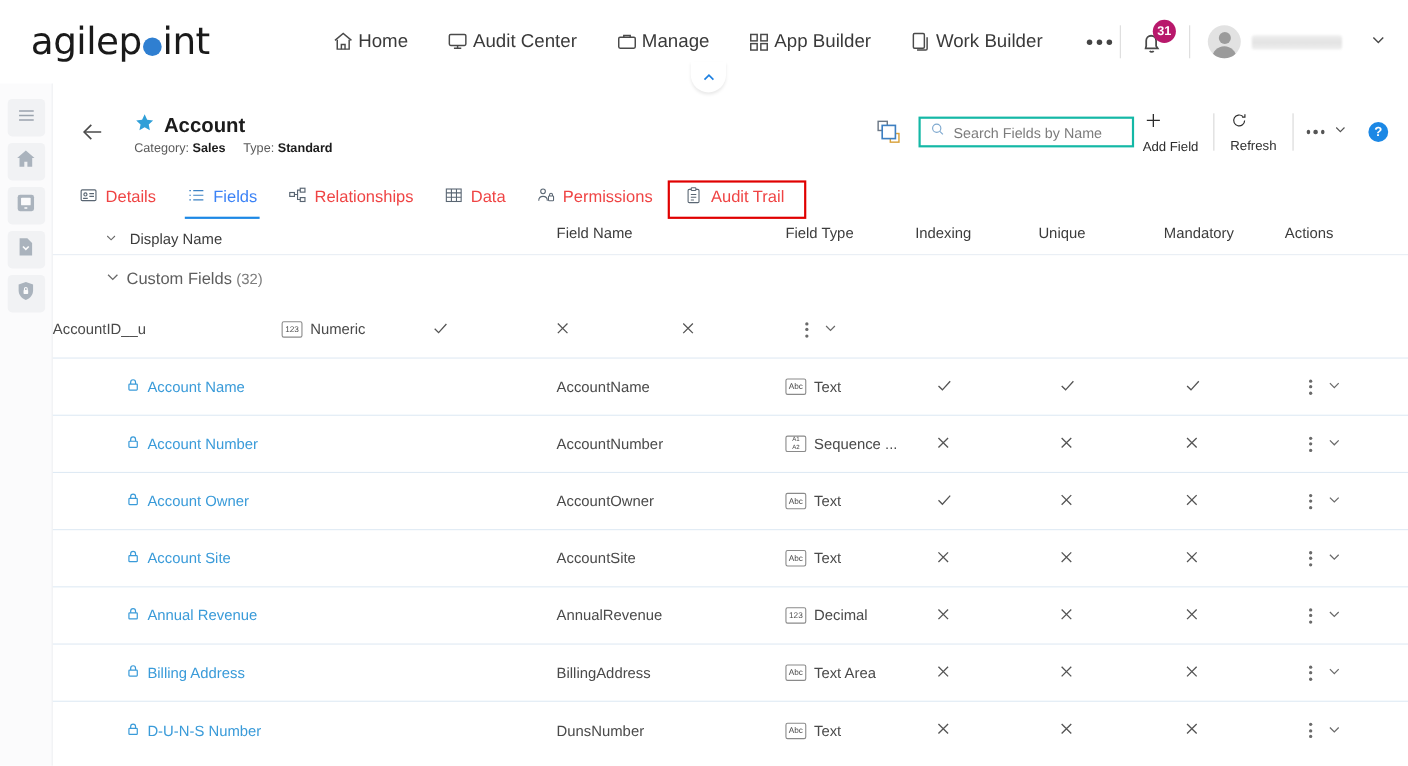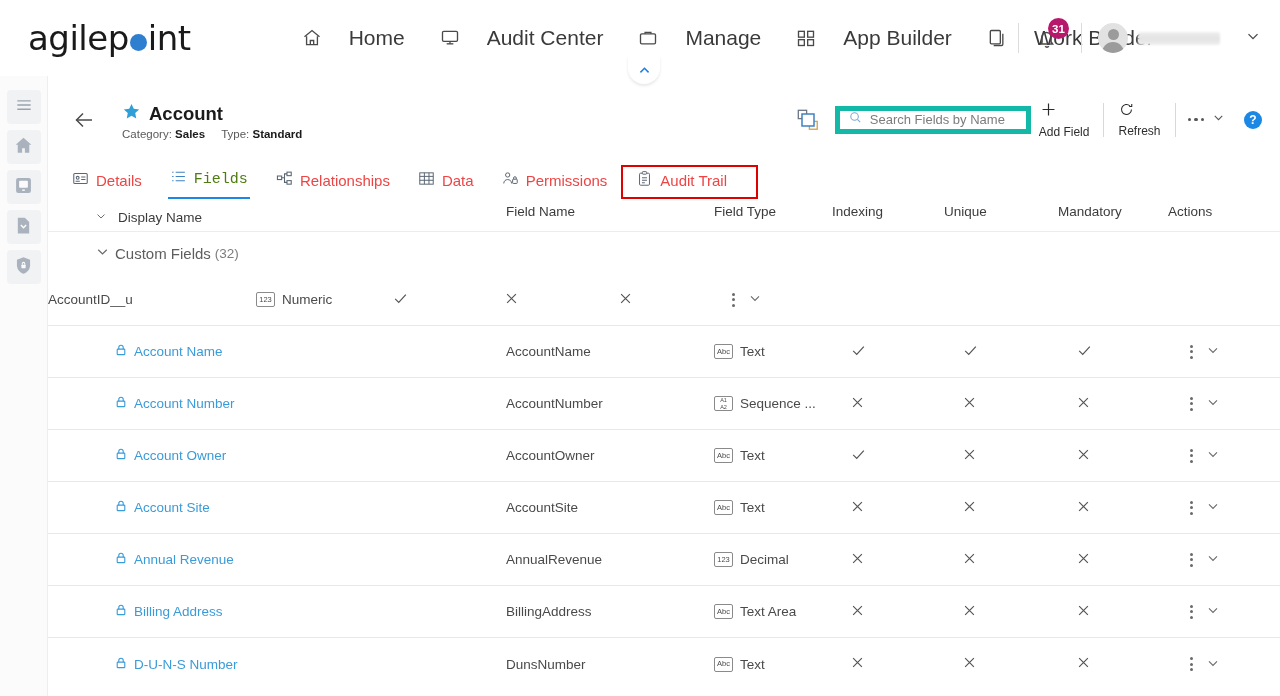--- a/index.html
+++ b/index.html
@@ -28,22 +28,22 @@
     display: inline-block;
     width: 17px; height: 17px; border-radius: 50%;
     background: #2f7fd1;
     margin: 9px 1px 0 1px;
   }
   .nav {
     display: flex; align-items: center;
     margin-left: 110px; gap: 34px;
   }
   .nav-item {
-    display: flex; align-items: center; gap: 26px;
-    font-size: 21px; color: #3a3a3a; cursor: pointer;
+    display: flex; align-items: center; gap: 3px;
+    font-size: 17px; color: #3a3a3a; cursor: pointer;
   }
   .nav-icon { width: 22px; height: 20px; display: block; }
   .nav-dots {
     display: flex; gap: 4px; align-items: center; cursor: pointer;
     margin-left: 6px;
   }
   .nav-dots i { width: 5px; height: 5px; border-radius: 50%; background: #444; display: block; }
 
   .hdr-right {
     position: absolute; right: 18px; top: 0; height: 76px;
@@ -110,21 +110,21 @@
   }
   .title-block { position: absolute; left: 74px; top: 26px; }
   .title-row { display: flex; align-items: center; gap: 8px; }
   .title-text { font-size: 18.5px; color: #1b1b1b; font-weight: 600; }
   .meta-row { margin-top: 3px; font-size: 11.5px; color: #5a5a5a; display: flex; gap: 16px; }
   .meta-row b { color: #1b1b1b; font-weight: 700; }
 
   .toolbar { position: absolute; right: 18px; top: 24px; display: flex; align-items: center; }
   .copy-icon-btn { width: 30px; height: 30px; display:flex; align-items:center; justify-content:center; cursor:pointer; margin-right: 12px; }
   .searchbox {
-    width: 196px; height: 28px; border: 5px solid #14b8a6; background: #fff;
+    width: 196px; height: 28px; border: 2px solid #14b8a6; background: #fff;
     display: flex; align-items: center; padding: 0 8px; gap: 7px;
   }
   .searchbox input {
     border: 0; outline: 0; font-size: 13px; color: #5b5b5b; width: 100%;
     font-family: "Liberation Sans", sans-serif; background: transparent;
   }
   .searchbox input::placeholder { color: #7c7c7c; }
   .tb-btn {
     display: flex; flex-direction: column; align-items: flex-start; justify-content: center;
     min-width: 58px; cursor: pointer; gap: 2px; padding: 0 8px;
@@ -140,26 +140,26 @@
     margin-left: 12px; cursor: pointer;
   }
 
   
   .tabs { position: absolute; left: 10px; top: 88px; display: flex; align-items: flex-end; gap: 0; }
   .tab {
     display: flex; align-items: center; gap: 7px;
     padding: 4px 14px 9px 14px; cursor: pointer;
     font-size: 15px; color: #ef4444; position: relative;
   }
-  .tab.active { color: #4d7c0f; font-family: Liberation Mono, monospace; }
+  .tab.active { color: #3b82f6; }
   .tab.active::after {
     content: ""; position: absolute; left: 12px; right: 12px; bottom: 0;
     height: 2.5px; background: #1c88e5;
   }
-  .tab.highlight { border: 2px solid #e00000; padding: 3px 29px 7px 13px; }
+  .tab.highlight { border: 2px solid #e00000; padding: 3px 18px 7px 13px; }
 
   
   .table { position: absolute; left: 0; top: 128px; width: 1232px; }
   .thead {
     display: flex; height: 28px;
     border-bottom: 1px solid #e8eef4; font-size: 13.5px; color: #3c3c3c;
   }
   .group-row {
     display: flex; align-items: center; height: 42px;
     font-size: 15px; color: #5e5e5e;

